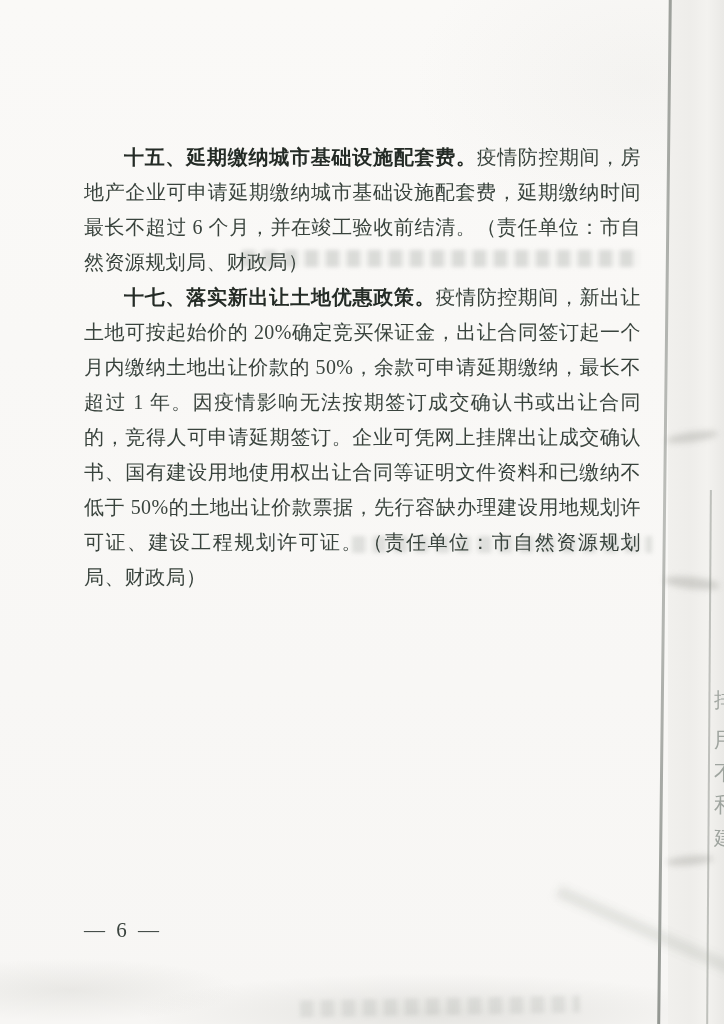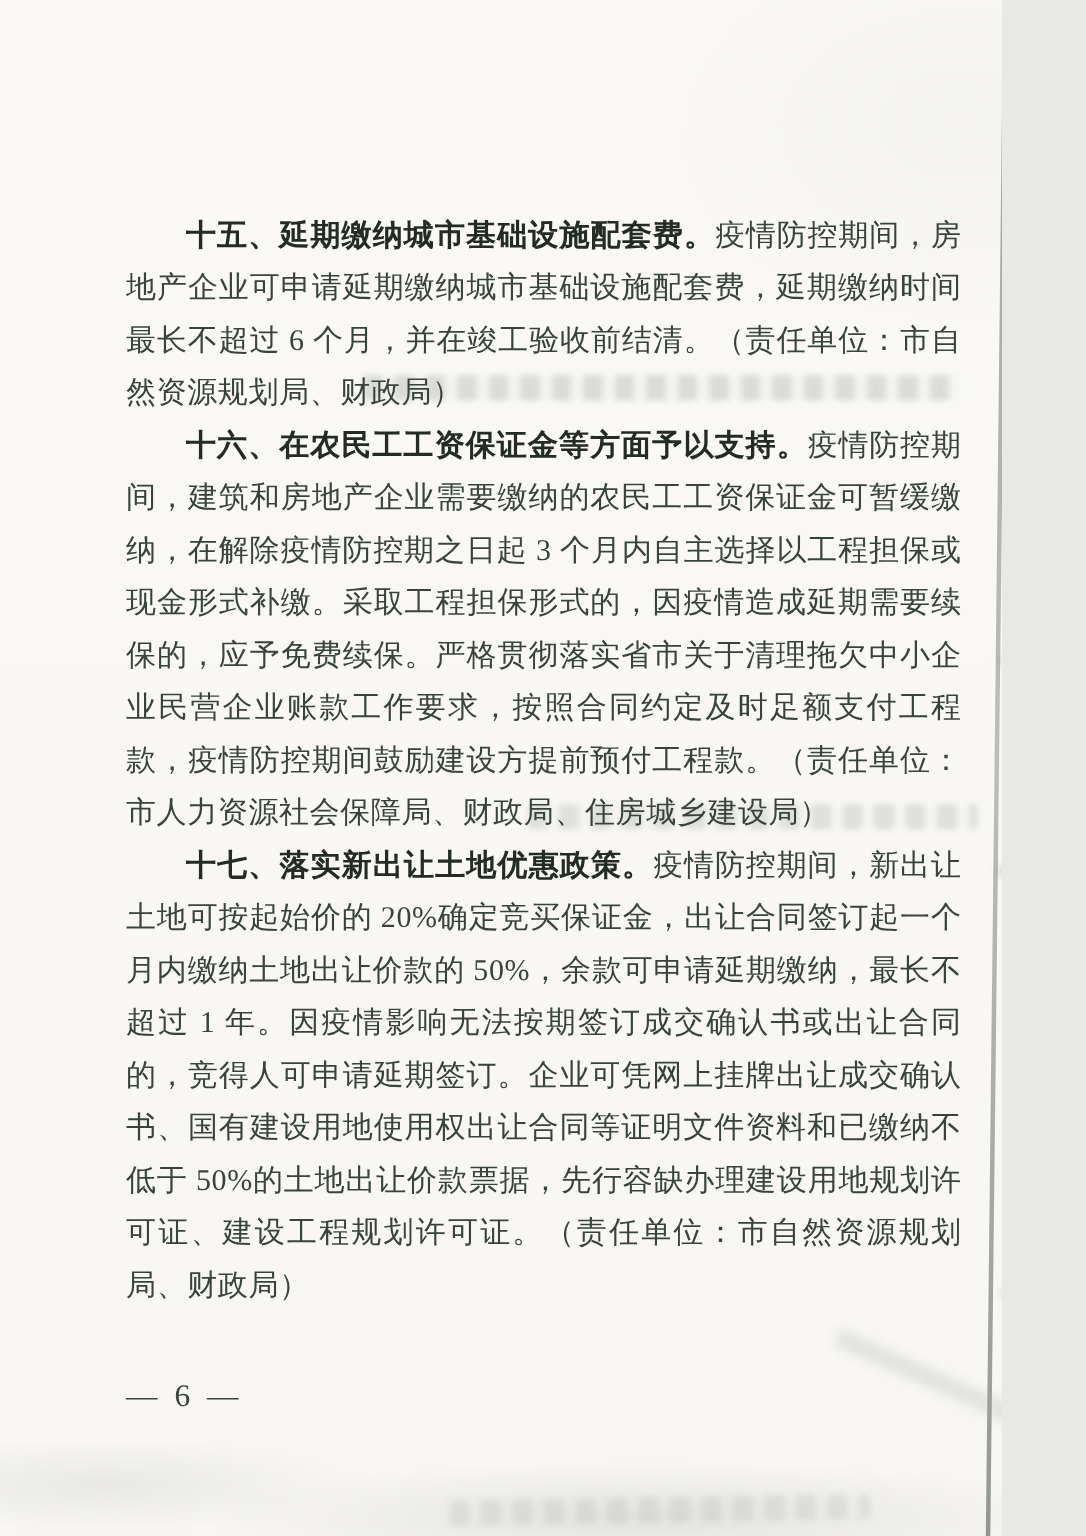--- a/index.html
+++ b/index.html
@@ -1,19 +1,19 @@
 <!DOCTYPE html>
 <html><head>
 <meta charset="utf-8">
 <style>
   html, body { margin: 0; padding: 0; background: #e8e8e6; }
 
   .scan {
     position: relative;
-    width: 668px;
+    width: 724px;
     height: 1024px;
     overflow: hidden;
     background:
       radial-gradient(ellipse 420px 55px at 430px 1012px, rgba(158,158,150,0.22), transparent 70%),
       radial-gradient(ellipse 240px 45px at 70px 990px, rgba(168,168,160,0.18), transparent 70%),
       radial-gradient(ellipse 300px 200px at 640px 80px, rgba(190,190,184,0.10), transparent 75%),
       linear-gradient(#faf9f7, #f7f6f4);
     font-family: "Liberation Serif", serif;
   }
 
@@ -109,19 +109,18 @@
   <div class="edge-chars">
     <span style="top:690px">排</span>
     <span style="top:730px">用</span>
     <span style="top:763px">不</span>
     <span style="top:795px">和</span>
     <span style="top:828px">建</span>
   </div>
 
   <div class="content">
     <p><b class="h">十五、延期缴纳城市基础设施配套费。</b><span>疫情防控期间，房地产企业可申请延期缴纳城市基础设施配套费，延期缴纳时间最长不超过 6 个月，并在竣工验收前结清。（责任单位：市自然资源规划局、财政局）</span></p>
-    <p><b class="h">十六、在农民工工资保证金等方面予以支持。</b><span>疫情防控期间，建筑和房地产企业需要缴纳的农民工工资保证金可暂缓缴纳，在解除疫情防控期之日起 3 个月内自主选择以工程担保或现金形式补缴。采取工程担保形式的，因疫情造成延期需要续保的，应予免费续保。严格贯彻落实省市关于清理拖欠中小企业民营企业账款工作要求，按照合同约定及时足额支付工程款，疫情防控期间鼓励建设方提前预付工程款。（责任单位：市人力资源社会保障局、财政局、住房城乡建设局）</span></p>
     <p><b class="h">十七、落实新出让土地优惠政策。</b><span>疫情防控期间，新出让土地可按起始价的 20%确定竞买保证金，出让合同签订起一个月内缴纳土地出让价款的 50%，余款可申请延期缴纳，最长不超过 1 年。因疫情影响无法按期签订成交确认书或出让合同的，竞得人可申请延期签订。企业可凭网上挂牌出让成交确认书、国有建设用地使用权出让合同等证明文件资料和已缴纳不低于 50%的土地出让价款票据，先行容缺办理建设用地规划许可证、建设工程规划许可证。（责任单位：市自然资源规划局、财政局）</span></p>
   </div>
 
   <div class="pageno">— 6 —</div>
 
 </div>
 
 </body></html>

